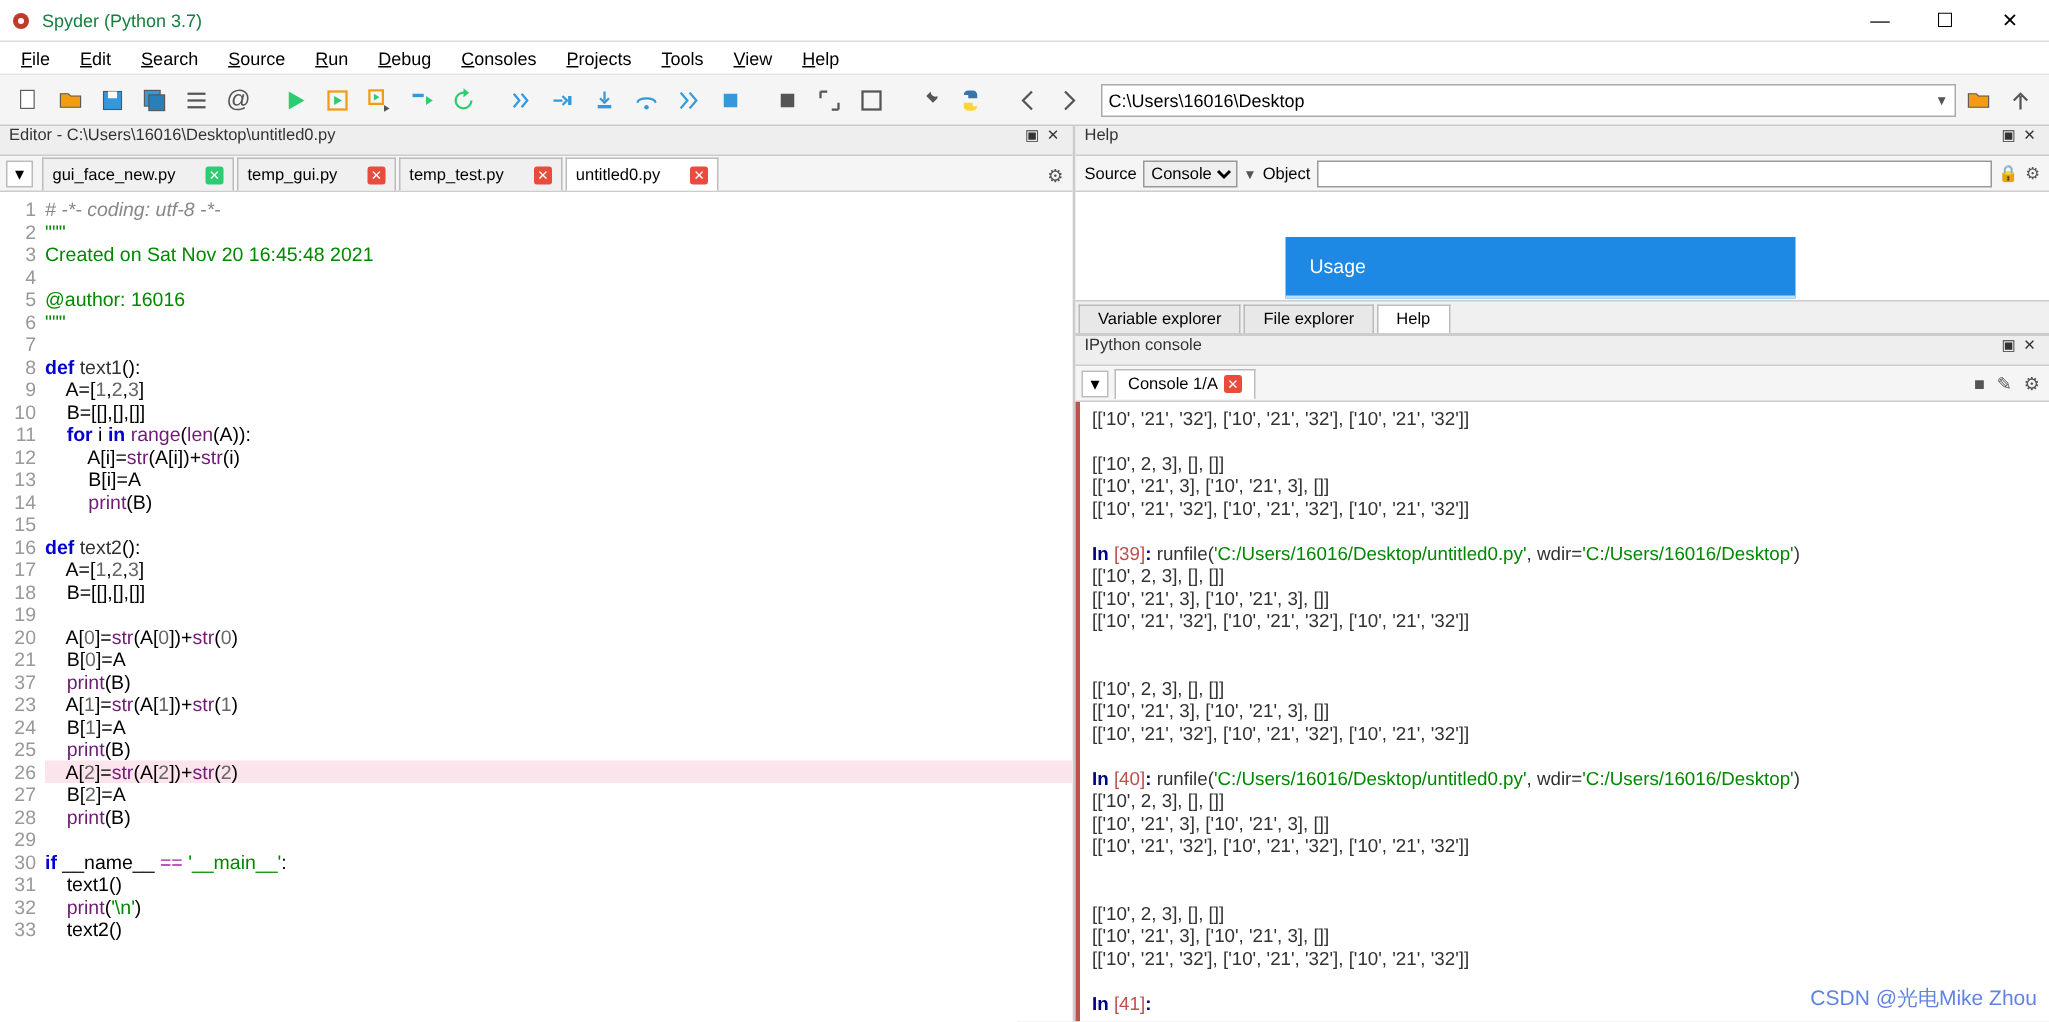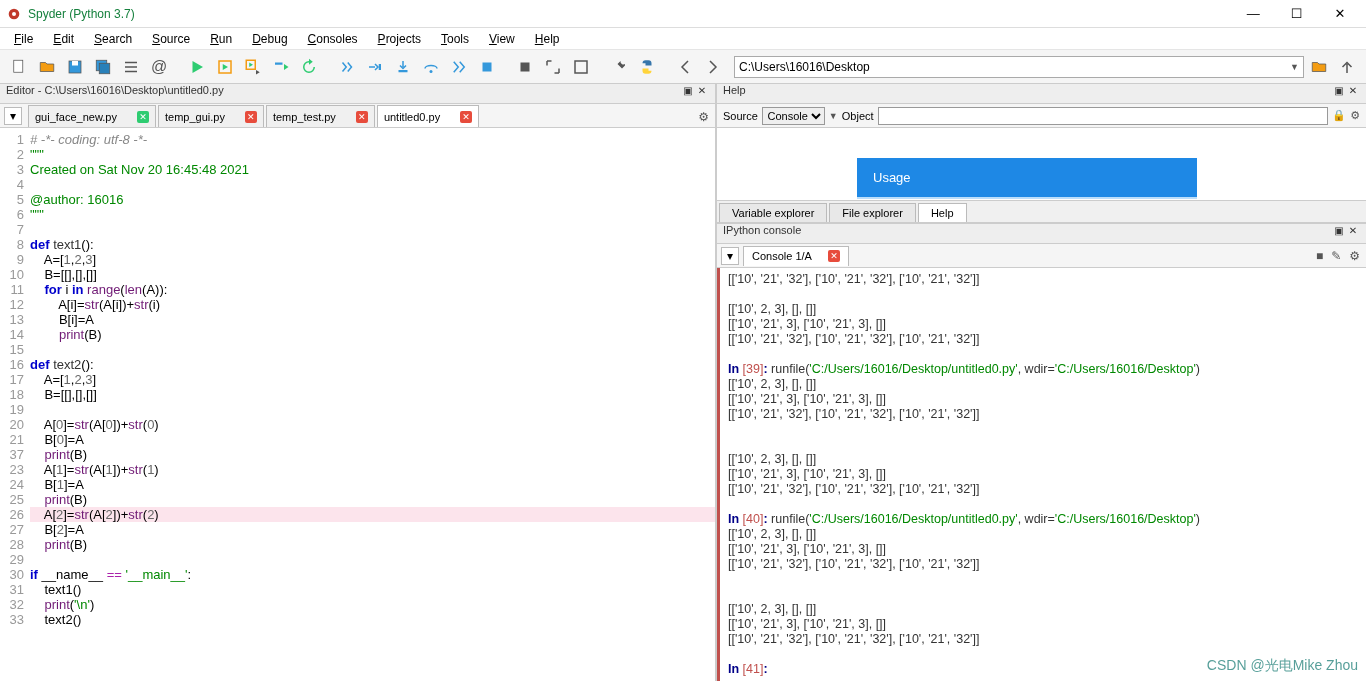--- a/index.html
+++ b/index.html
@@ -48,28 +48,28 @@
 .help-toolbar { height: 24px; display: flex; align-items: center; gap: 4px; padding: 0 6px; background: #f5f5f5; border-bottom: 1px solid #ccc; font-size: 11px; }
 .help-toolbar select, .help-toolbar input { height: 18px; border: 1px solid #999; font-size: 11px; text-align: right; }
 .help-toolbar input { flex: 1; padding: 0 4px; }
 .help-content { flex: 1; background: #fff; padding: 30px 0 0 140px; }
 .usage-box { background: #1e88e5; color: #fff; padding: 12px 16px; width: 340px; font-size: 13px; border-bottom: 2px solid #bbdefb; }
 .help-tabs { height: 22px; display: flex; align-items: end; background: #f0f0f0; border-top: 1px solid #ccc; }
 .help-tabs .htab { padding: 3px 12px; border: 1px solid #bbb; border-bottom: none; background: #e8e8e8; font-size: 11px; cursor: pointer; margin-left: 2px; }
 .help-tabs .htab.active { background: #fff; }
 .ipy-pane { flex: 1; display: flex; flex-direction: column; }
 .console-toolbar { height: 24px; background: #f5f5f5; display: flex; align-items: center; padding-left: 4px; gap: 4px; border-bottom: 1px solid #ccc; }
-.console-toolbar .ctab { height: 20px; border: 1px solid #bbb; border-bottom: none; padding: 0 8px; display: flex; align-items: center; gap: 16px; background: #fff; font-size: 11px; }
+.console-toolbar .ctab { height: 20px; border: 1px solid #bbb; border-bottom: none; padding: 0 8px; display: flex; align-items: center; gap: 4px; background: #fff; font-size: 11px; }
 .console-toolbar .cbtns { margin-left: auto; margin-right: 6px; display: flex; gap: 8px; color: #555; }
 .console-toolbar .cbtns span { cursor: pointer; }
 .console { flex: 1; background: #fff; font-family: Consolas, monospace; font-size: 12.5px; padding: 4px 4px 4px 8px; overflow: auto; line-height: 15px; border-left: 3px solid #c0504d; color: #333; }
 .console .prompt { color: #008; font-weight: bold; }
 .console .pnum { color: #c0504d; font-weight: normal; }
 .console .pstr { color: #008800; }
-.watermark { position: fixed; right: 8px; bottom: 6px; color: #0f766e; font-size: 14px; opacity: .7; pointer-events: none; }
+.watermark { position: fixed; right: 8px; bottom: 6px; color: #1d4ed8; font-size: 14px; opacity: .7; pointer-events: none; }
 </style>
 </head>
 <body>
 
 <div class="titlebar">
   <svg class="logo" viewBox="0 0 24 24">
       <circle cx="12" cy="12" r="8" fill="#c0392b"></circle>
       <circle cx="12" cy="12" r="3" fill="#fff"></circle>
     </svg>
   <div class="title">Spyder (Python 3.7)</div>

